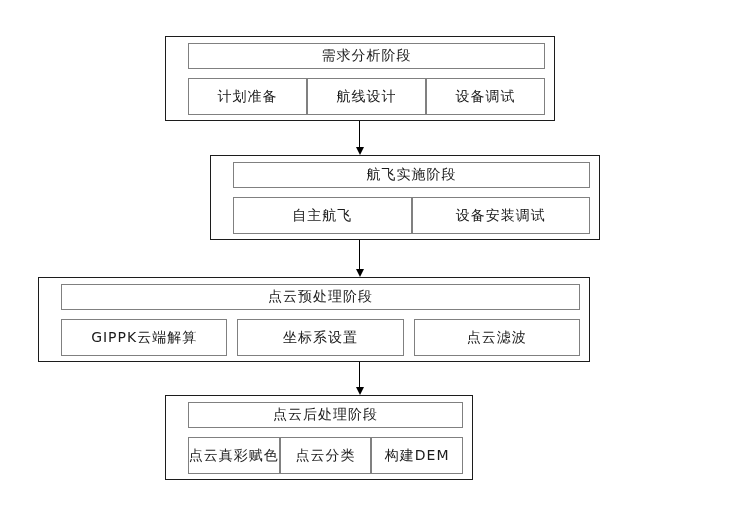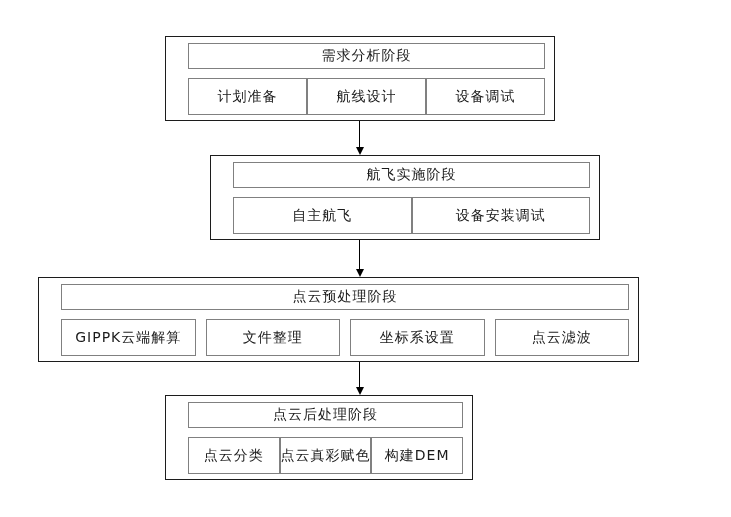--- a/index.html
+++ b/index.html
@@ -82,34 +82,33 @@
           <div class="step-box">设备调试</div>
         </div>
       </div>
       <div class="stage" style="left: 165px; top: 155px; width: 390px; height: 85px; margin-left: 45px;">
         <div class="stage-title">航飞实施阶段</div>
         <div class="stage-steps">
           <div class="step-box">自主航飞</div>
           <div class="step-box">设备安装调试</div>
         </div>
       </div>
-      <div class="stage" style="left: 38px; top: 277px; width: 601px; height: 85px;">
+      <div class="stage" style="left: 38px; top: 277px; width: 552px; height: 85px;">
         <div class="stage-title">点云预处理阶段</div>
         <div class="stage-steps" style="gap: 10px; align-items: flex-end;">
           <div class="step-box">GIPPK云端解算</div>
-          <div class="step-box">文件整理</div>
           <div class="step-box">坐标系设置</div>
           <div class="step-box">点云滤波</div>
         </div>
       </div>
       <div class="stage" style="left: 165px; top: 395px; width: 308px; height: 85px;">
         <div class="stage-title">点云后处理阶段</div>
         <div class="stage-steps">
+          <div class="step-box">点云真彩赋色</div>
           <div class="step-box">点云分类</div>
-          <div class="step-box">点云真彩赋色</div>
           <div class="step-box">构建DEM</div>
         </div>
       </div>
     </div>
   <div id="arrows">
       <div class="arrow-line" style="left: 359.25px; top: 121px; height: 27px;"></div>
       <div class="arrow-head" style="left: 355.5px; top: 147px;"></div>
       <div class="arrow-line" style="left: 359.25px; top: 240px; height: 30px;"></div>
       <div class="arrow-head" style="left: 355.5px; top: 269px;"></div>
       <div class="arrow-line" style="left: 359.25px; top: 362px; height: 26px;"></div>

